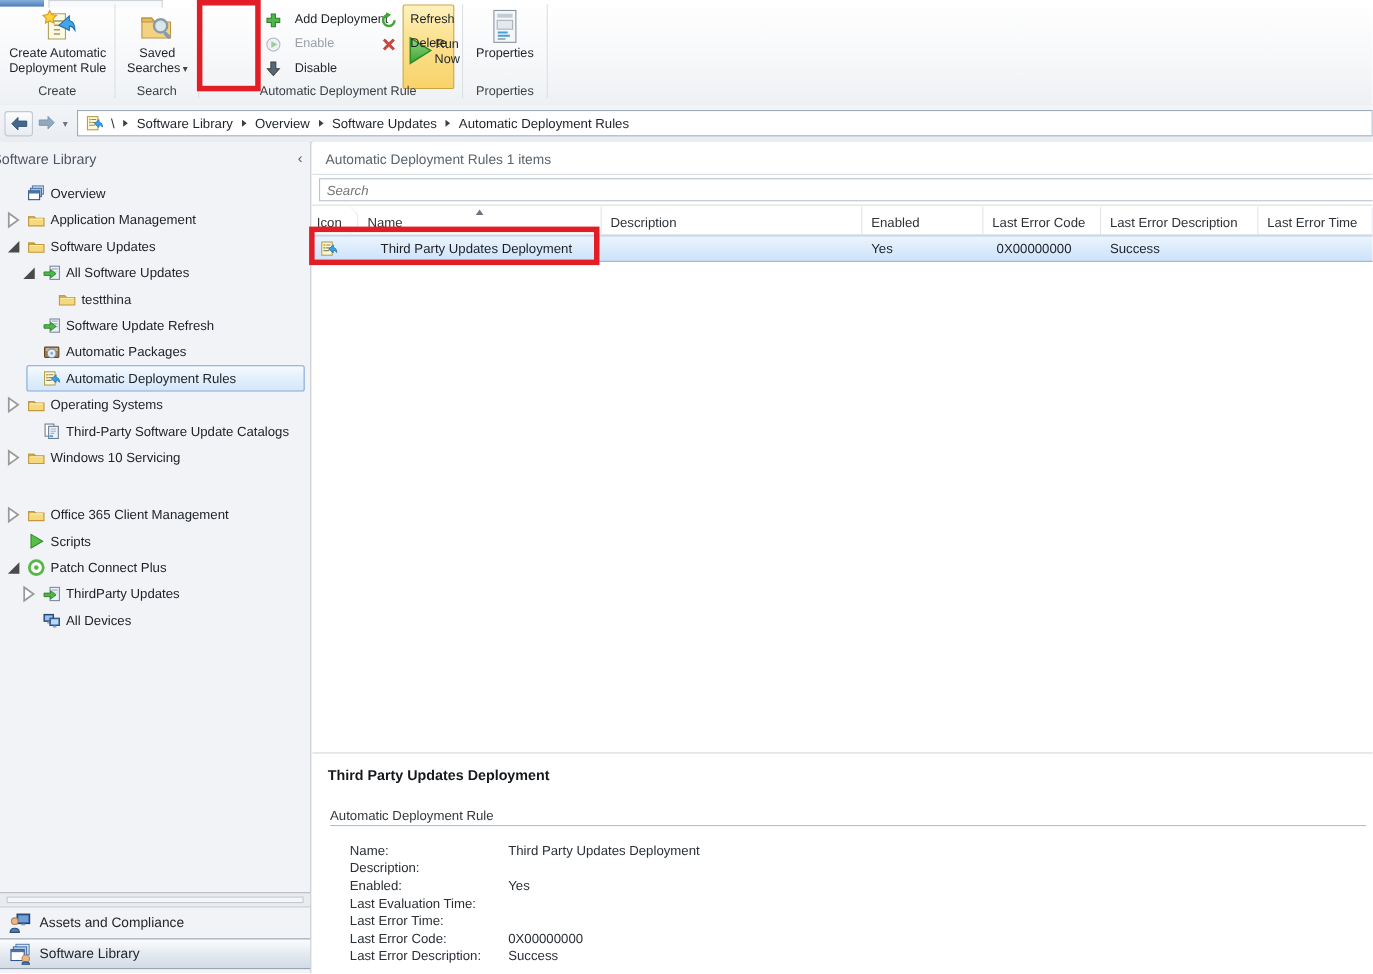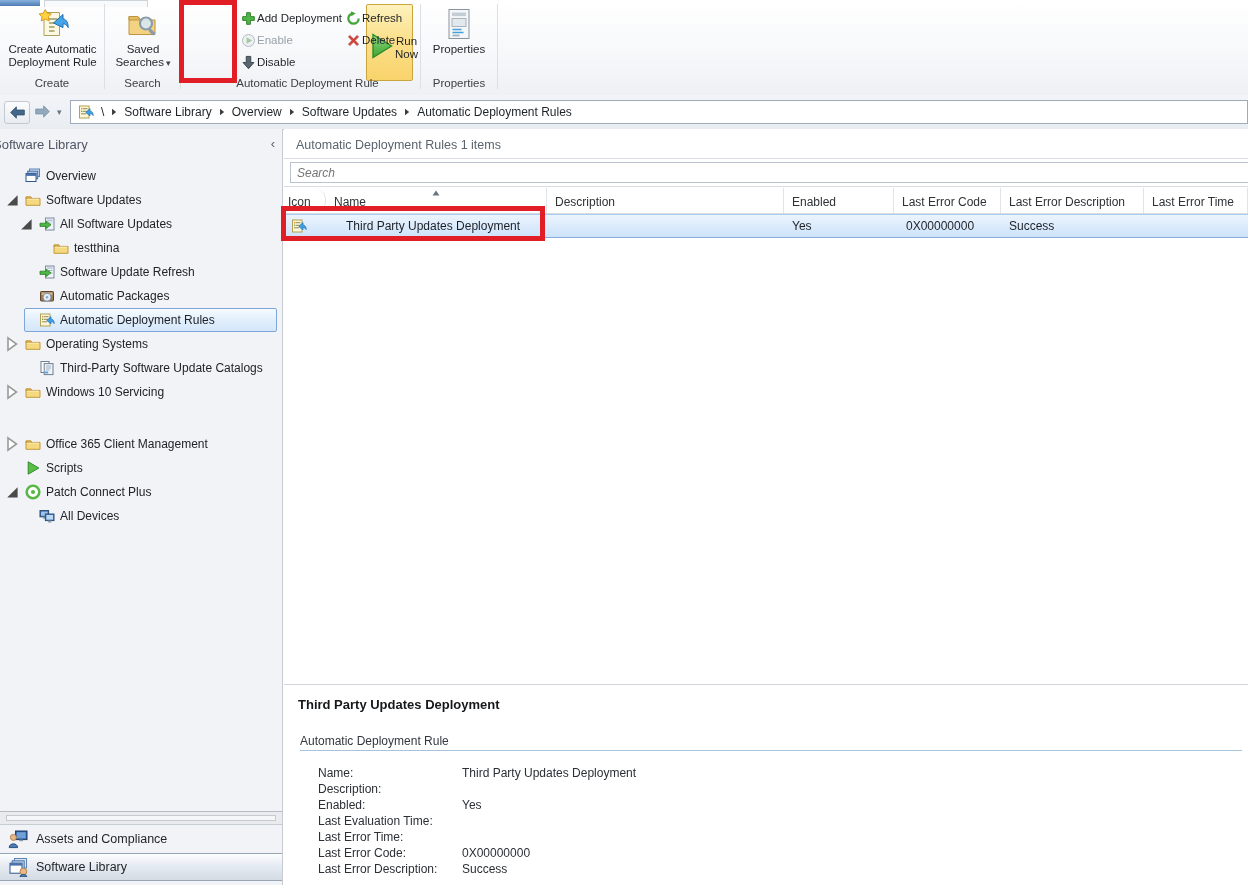--- a/index.html
+++ b/index.html
@@ -27,21 +27,21 @@
   .bigbtn{position:absolute;top:5px;display:flex;flex-direction:column;align-items:center;
           cursor:default;padding-top:3px;}
   .bigbtn .blabelwrap{margin-top:3px;text-align:center;font-size:11.5px;line-height:13px;color:#1f2328;}
   .dd{font-size:9px;color:#444;margin-left:2px;}
   .btn-create{left:4px;width:97px;} .btn-saved{left:8px;width:60px;} .btn-properties{left:6px;width:64px;}
   .runnow{position:absolute;left:185px;top:4px;width:47px;height:77px;
           display:flex;flex-direction:row;align-items:center;padding-top:6px;box-sizing:border-box;
           background:linear-gradient(180deg,#fdf2bd,#fbe08c 45%,#f9d36b);
           border:1px solid #c9a43f;border-radius:2px;}
   .runnow .blabelwrap{margin-top:4px;width:30px;text-align:center;font-size:11.5px;line-height:13px;}
-  .smallbtn{position:absolute;display:flex;align-items:center;gap:1px;height:18px;
+  .smallbtn{position:absolute;display:flex;align-items:center;gap:12px;height:18px;
           font-size:11.5px;color:#1f2328;white-space:nowrap;cursor:default;}
   .smallbtn.disabled{color:#9aa1a8;}
   .sb-c1{left:60px;} .sb-c2{left:165px;}
   .sb-r1{top:9px;} .sb-r2{top:31px;} .sb-r3{top:53px;}
 
   
   .addr{position:absolute;left:0;top:95px;width:1248px;height:34px;
         background:linear-gradient(180deg,#f2f4f8,#e9edf2);border-bottom:1px solid #c9ced4;}
   .navbtn{position:absolute;top:6px;width:24px;height:21px;display:flex;align-items:center;justify-content:center;
         border-radius:3px;}
@@ -296,20 +296,35 @@
               <rect x="2.7" y="3.2" width="10" height="7.5" fill="#a7c2e6" stroke="#4a72a8"></rect>
               <rect x="1" y="5.5" width="10" height="8" fill="#fff" stroke="#31568c"></rect>
               <rect x="1" y="5.5" width="10" height="2.4" fill="#4a72a8"></rect>
             </svg>
           </span>
           <span class="tlabel">Overview</span>
         </div>
         <div class="trow" style="padding-left: 4px;">
           <span class="arrowslot ic" style="position: relative;">
             <svg viewBox="0 0 10 10">
+              <path d="M2.5 1.2 L7.8 5 L2.5 8.8 Z" fill="#ffffff" stroke="#9a9a9a"></path>
+            </svg>
+          </span>
+          <span class="ic" style="width: 16px; height: 16px;">
+            <svg viewBox="0 0 16 16">
+              <path d="M1 5 L1 13.3 L15 13.3 L15 6.4 L7.4 6.4 L5.9 5 Z" fill="#f5d97e" stroke="#c2983d"></path>
+              <path d="M1 5 L5.7 5 L7.2 6.4 L1 6.4 Z" fill="#e6c05e" stroke="#c2983d"></path>
+              <path d="M2 7.2 h12" stroke="#fbeeb8" stroke-width="1"></path>
+            </svg>
+          </span>
+          <span class="tlabel">Application Management</span>
+        </div>
+        <div class="trow" style="padding-left: 4px;">
+          <span class="arrowslot ic" style="position: relative;">
+            <svg viewBox="0 0 10 10">
               <path d="M8.5 2 L8.5 8.5 L2 8.5 Z" fill="#4a4a4a"></path>
             </svg>
           </span>
           <span class="ic" style="width: 16px; height: 16px;">
             <svg viewBox="0 0 16 16">
               <path d="M1 5 L1 13.3 L15 13.3 L15 6.4 L7.4 6.4 L5.9 5 Z" fill="#f5d97e" stroke="#c2983d"></path>
               <path d="M1 5 L5.7 5 L7.2 6.4 L1 6.4 Z" fill="#e6c05e" stroke="#c2983d"></path>
               <path d="M2 7.2 h12" stroke="#fbeeb8" stroke-width="1"></path>
             </svg>
           </span>
@@ -453,20 +468,36 @@
               <path d="M8.5 2 L8.5 8.5 L2 8.5 Z" fill="#4a4a4a"></path>
             </svg>
           </span>
           <span class="ic" style="width: 16px; height: 16px;">
             <svg viewBox="0 0 16 16">
               <circle cx="8" cy="8" r="6.3" fill="#ffffff" stroke="#57b847" stroke-width="2.6"></circle>
               <circle cx="8" cy="8" r="2.1" fill="#57b847"></circle>
             </svg>
           </span>
           <span class="tlabel">Patch Connect Plus</span>
+        </div>
+        <div class="trow" style="padding-left: 18px;">
+          <span class="arrowslot ic" style="position: relative;">
+            <svg viewBox="0 0 10 10">
+              <path d="M2.5 1.2 L7.8 5 L2.5 8.8 Z" fill="#ffffff" stroke="#9a9a9a"></path>
+            </svg>
+          </span>
+          <span class="ic" style="width: 16px; height: 16px;">
+            <svg viewBox="0 0 16 16">
+              <rect x="6.5" y="2" width="8.5" height="12" fill="#eef3f8" stroke="#7a8aa0"></rect>
+              <rect x="8" y="3.6" width="5.5" height="1.8" fill="#b8c6d8"></rect>
+              <rect x="8" y="6.4" width="5.5" height="1.2" fill="#cfdae6"></rect>
+              <path d="M1 7.2 L7 7.2 L7 5 L12 8.8 L7 12.6 L7 10.4 L1 10.4 Z" fill="#4db848" stroke="#2e7d2a" stroke-width="0.8"></path>
+            </svg>
+          </span>
+          <span class="tlabel">ThirdParty Updates</span>
         </div>
         <div class="trow" style="padding-left: 18px;">
           <span class="arrowslot ic" style="position: relative;"></span>
           <span class="ic" style="width: 16px; height: 16px;">
             <svg viewBox="0 0 16 16">
               <rect x="1" y="2.6" width="8.6" height="6.2" fill="#3e6db5" stroke="#27496e"></rect>
               <rect x="2" y="3.6" width="6.6" height="4.2" fill="#9cc1ea"></rect>
               <path d="M4.4 8.8 L6.4 8.8 L7 10.8 L3.8 10.8 Z" fill="#8a97a5"></path>
               <rect x="6.4" y="6" width="8.6" height="6.6" fill="#4a7cc0" stroke="#2c4f78"></rect>
               <rect x="7.4" y="7" width="6.6" height="4.6" fill="#bcd8f2"></rect>

